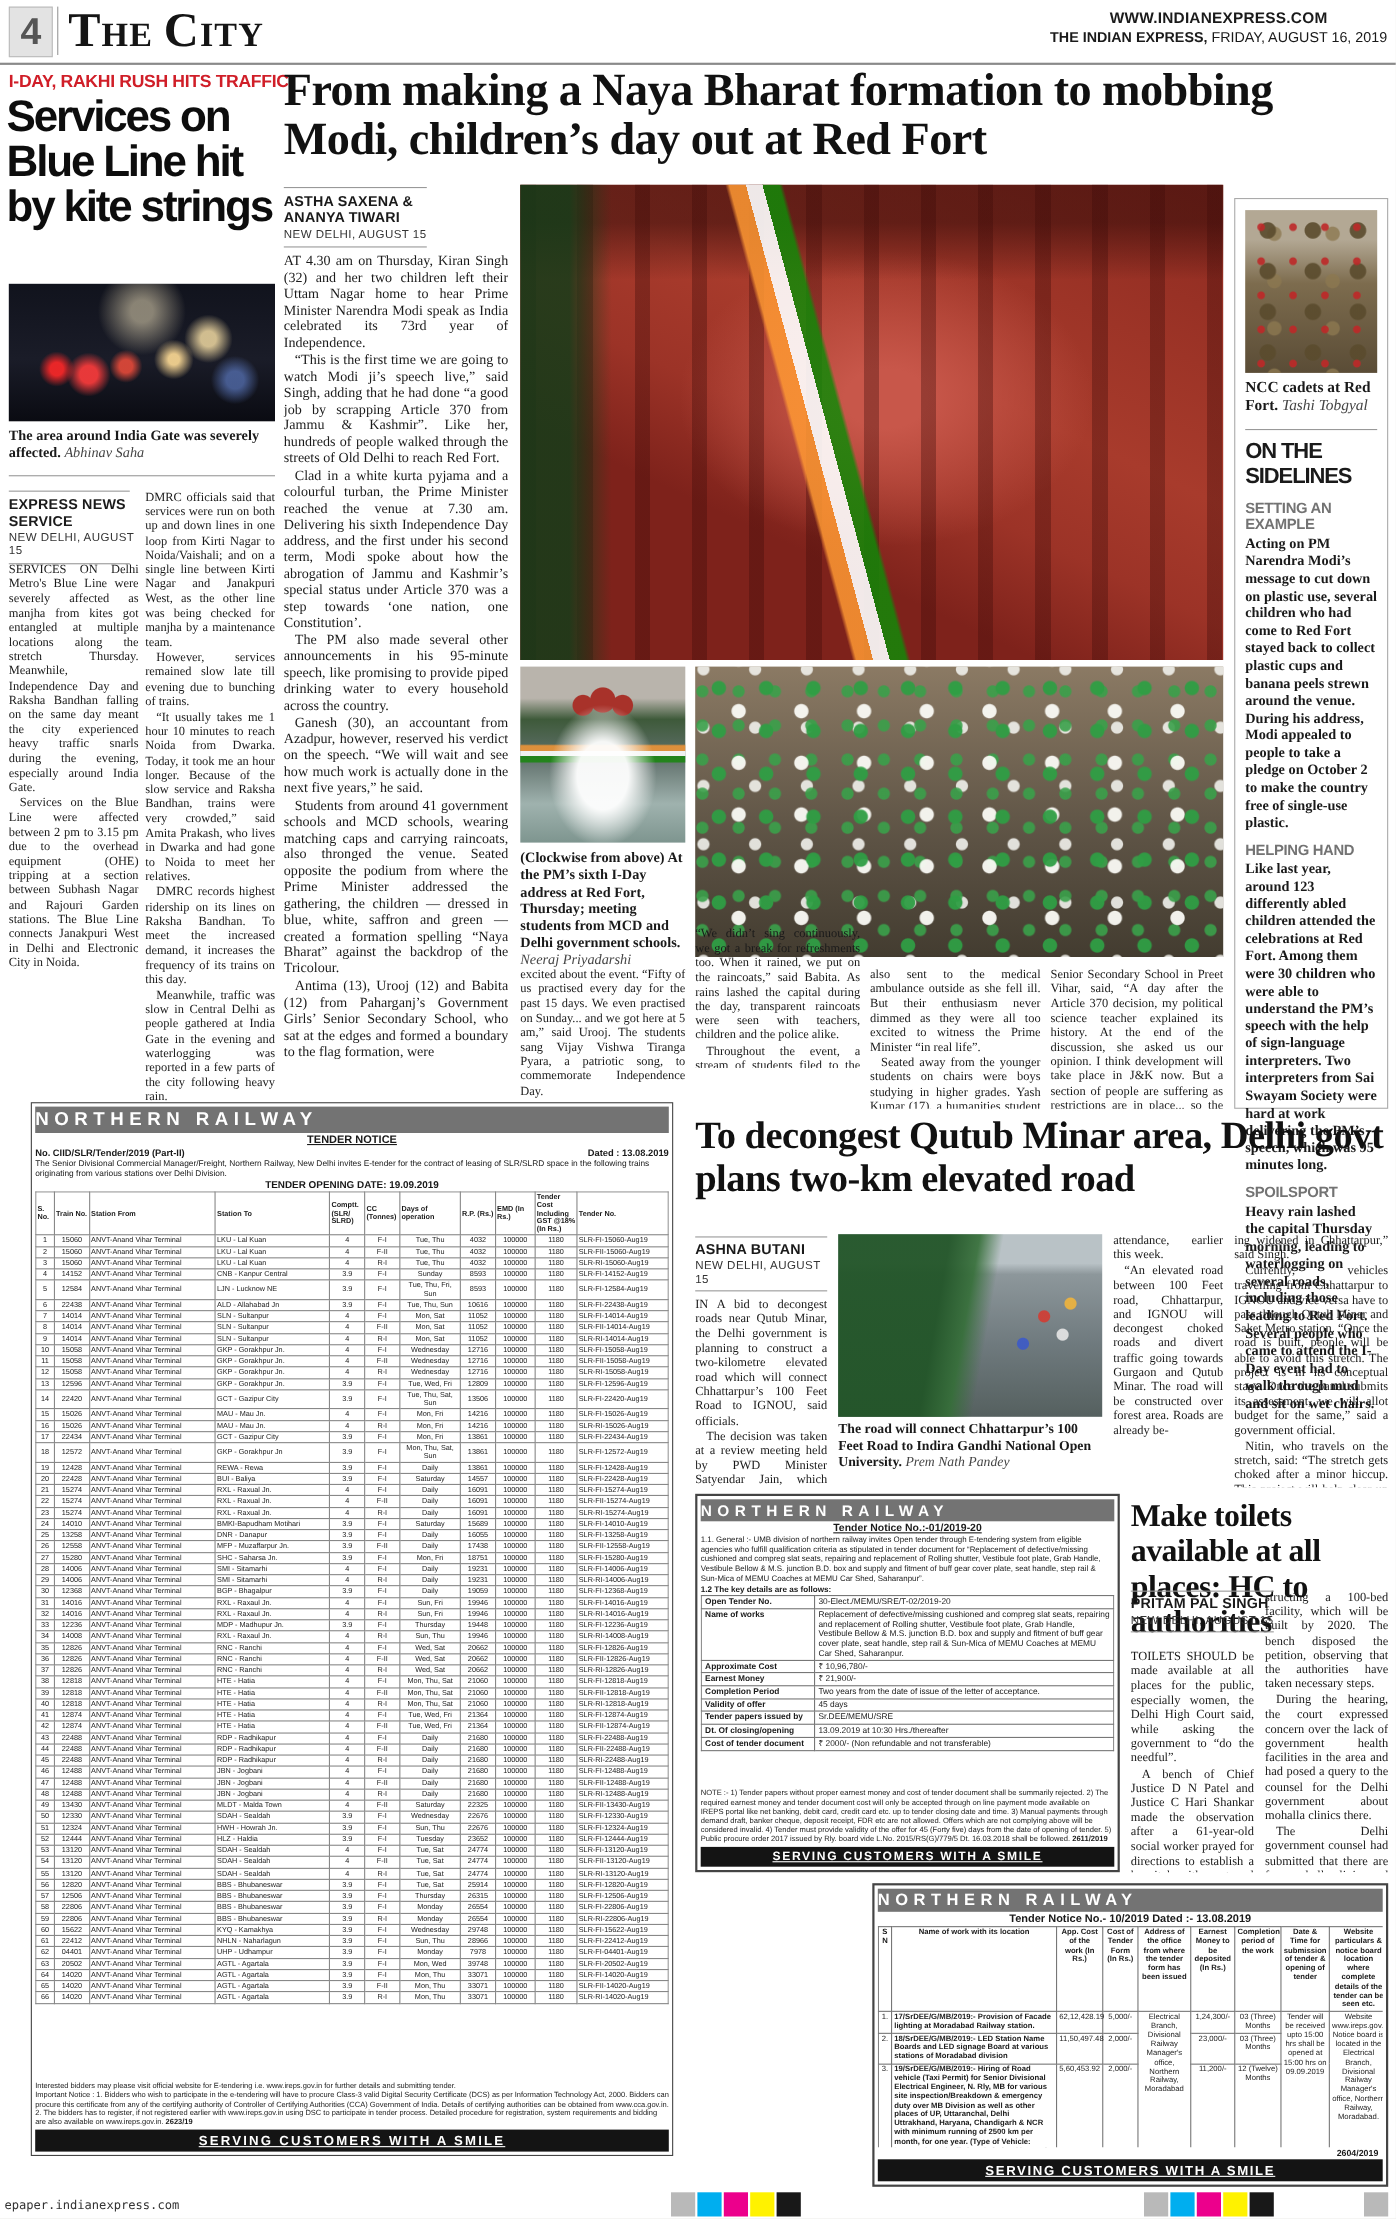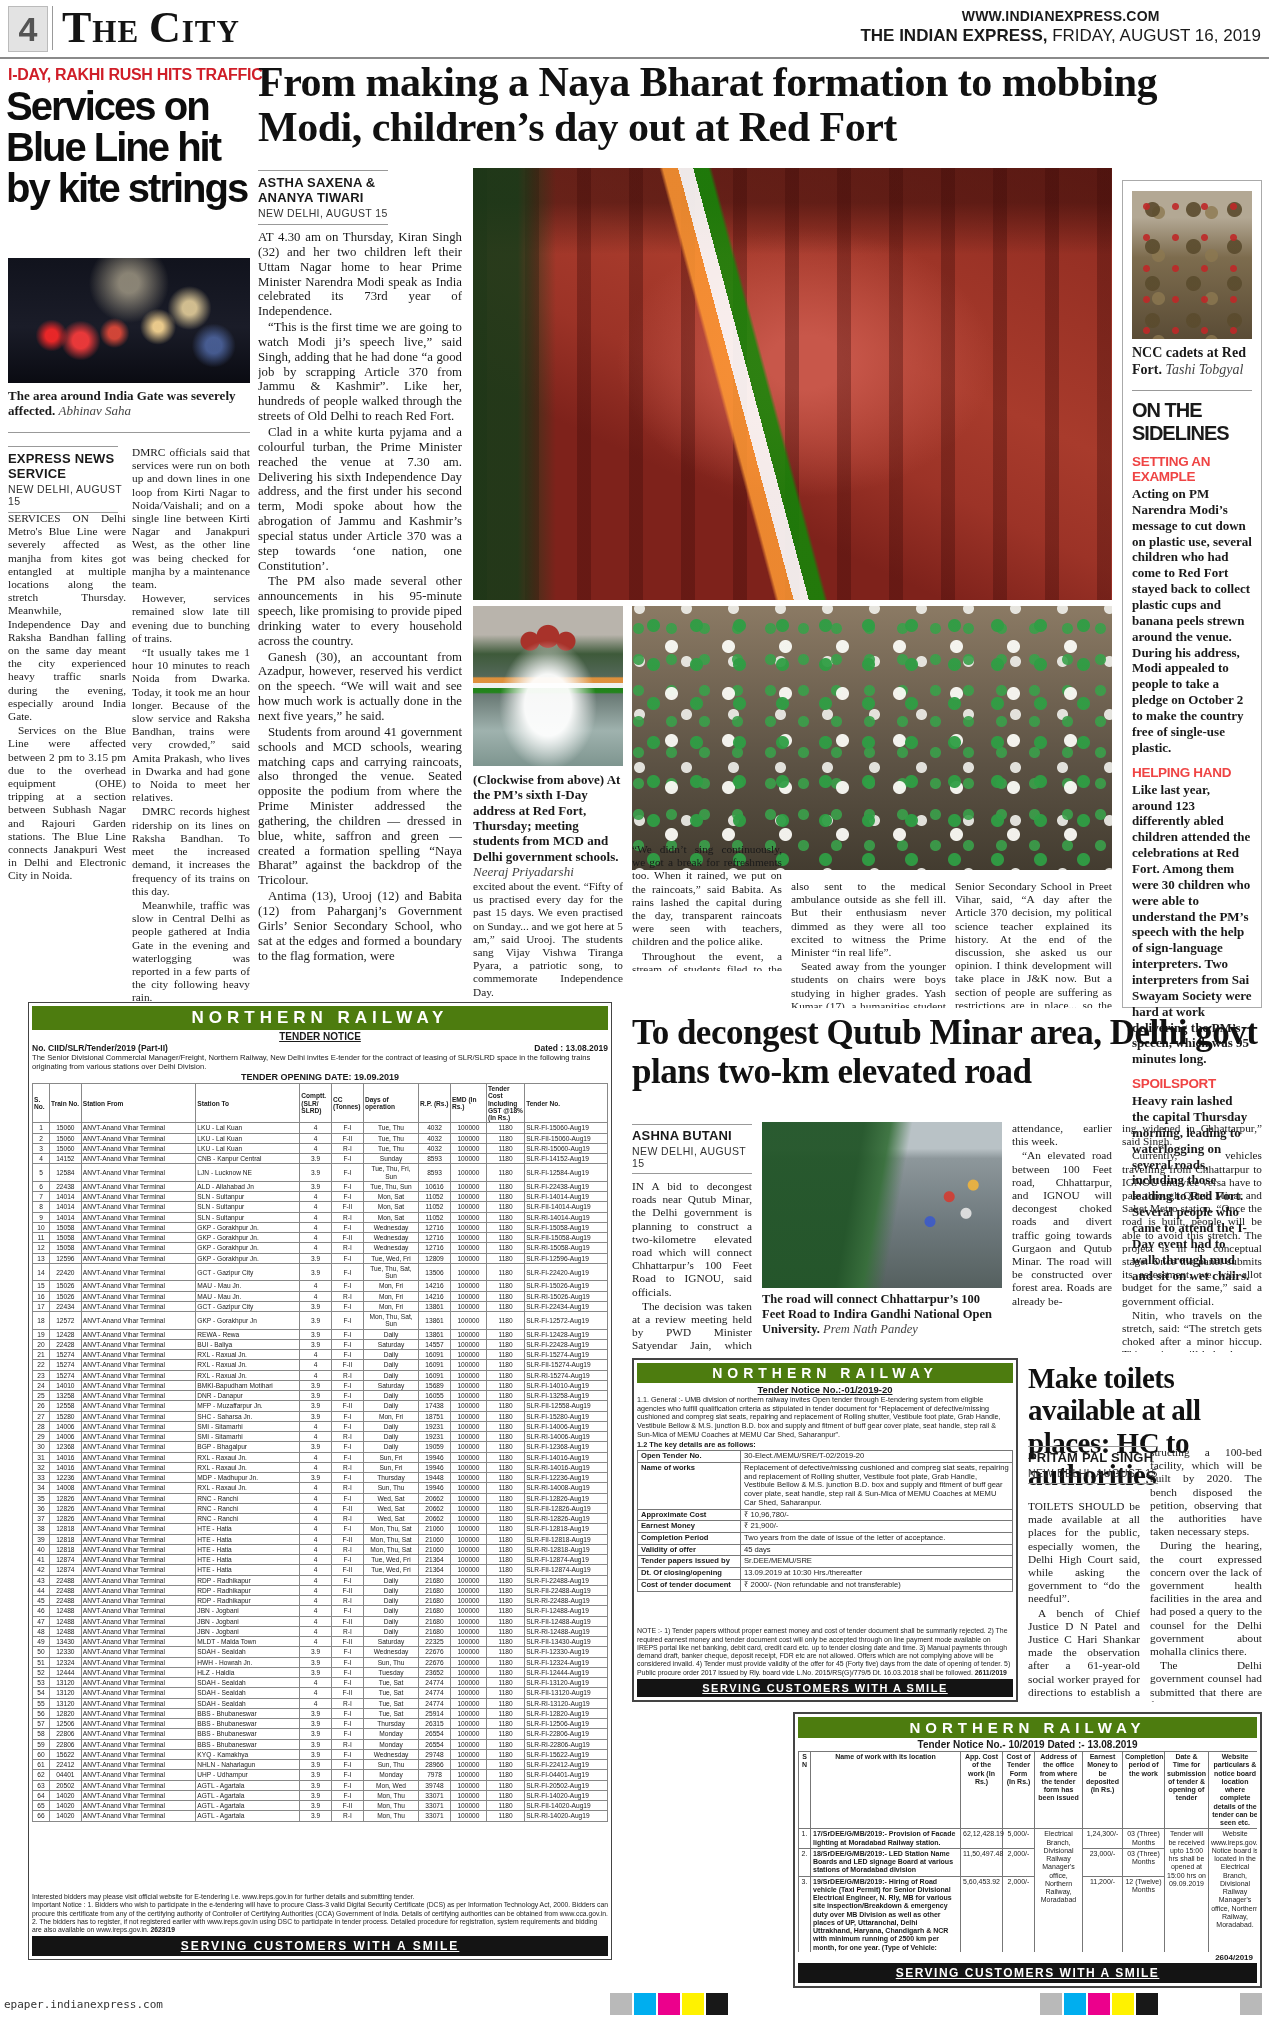--- a/index.html
+++ b/index.html
@@ -10,21 +10,21 @@
   .masthead-rule{position:absolute;left:0;top:57px;width:1269px;border-top:2px solid #8a8a8a;}
   .pageno{position:absolute;left:8px;top:6px;width:38px;height:44px;background:#e3e3e3;border:1px solid #bbb;
           font-family:"Liberation Sans",sans-serif;font-weight:bold;font-size:34px;color:#555;
           display:flex;align-items:center;justify-content:center;}
   .mast-divider{position:absolute;left:52px;top:6px;height:44px;border-left:1px solid #999;}
   .masthead{position:absolute;left:62px;top:2px;font-weight:bold;color:#141414;letter-spacing:1px;}
   .masthead .big{font-size:44px;}
   .masthead .small{font-size:31px;}
   .hdr-right{position:absolute;right:8px;top:8px;text-align:center;font-family:"Liberation Sans",sans-serif;}
   .hdr-url{font-weight:bold;font-size:14px;letter-spacing:.2px;}
-  .hdr-issue{font-size:17px;margin-top:2px;}
+  .hdr-issue{font-size:13px;margin-top:2px;}
   .hdr-issue b{font-weight:bold;}
   
   .kicker{font-family:"Liberation Sans",sans-serif;font-weight:bold;color:#d01e28;font-size:16px;letter-spacing:-.3px;}
   .hl-sans{font-family:"Liberation Sans",sans-serif;font-weight:bold;color:#0d0d0d;
            font-size:40px;line-height:1.02;letter-spacing:-2px;}
   .hl-serif{font-weight:bold;color:#111;letter-spacing:-.5px;}
   .byline{font-family:"Liberation Sans",sans-serif;font-weight:bold;font-size:13px;letter-spacing:.2px;}
   .dateline{font-family:"Liberation Sans",sans-serif;font-size:10.5px;color:#333;letter-spacing:.4px;margin-top:2px;}
   .rule{border-top:1px solid #999;}
   .bodycol{font-size:11.3px;line-height:1.17;text-align:justify;overflow:hidden;}
@@ -75,26 +75,26 @@
       radial-gradient(circle at 78% 45%, rgba(210,60,50,.9) 5px, rgba(0,0,0,0) 6px),
       radial-gradient(circle at 85% 55%, rgba(230,230,230,.9) 5px, rgba(0,0,0,0) 6px),
       radial-gradient(circle at 70% 60%, rgba(60,90,200,.9) 5px, rgba(0,0,0,0) 6px),
       radial-gradient(circle at 88% 38%, rgba(240,180,60,.9) 5px, rgba(0,0,0,0) 6px),
       linear-gradient(100deg, rgba(34,85,40,.95) 0 38%, rgba(52,110,55,.9) 48%, rgba(0,0,0,0) 56%),
       linear-gradient(180deg,#b9c2c6 0 16%, #8d979b 22%, #6f7a7e 60%, #55605f 100%);}
   
   .sidebox{position:absolute;left:1122px;top:180px;width:140px;height:828px;border:1px solid #aaa;
            padding:10px 9px;box-sizing:border-box;}
   .side-title{font-family:"Liberation Sans",sans-serif;font-weight:bold;font-size:20px;letter-spacing:-1px;margin:8px 0 6px;}
-  .side-head{font-family:"Liberation Sans",sans-serif;font-weight:bold;color:#ef4444;font-size:13.5px;letter-spacing:-.3px;margin:9px 0 2px;}
+  .side-head{font-family:"Liberation Sans",sans-serif;font-weight:bold;color:#737373;font-size:13.5px;letter-spacing:-.3px;margin:9px 0 2px;}
   .side-text{font-weight:bold;font-size:13px;line-height:1.22;}
   
   .tbox{border:1px solid #444;box-sizing:border-box;background:#fff;
         font-family:"Liberation Sans",sans-serif;overflow:hidden;display:flex;flex-direction:column;}
-  .nr-banner{background:#4d7c0f;color:#fff;font-weight:bold;text-align:center;
+  .nr-banner{background:#737373;color:#fff;font-weight:bold;
              letter-spacing:5px;font-family:"Liberation Sans",sans-serif;}
   .smile{background:#141414;color:#fff;font-weight:bold;text-align:center;letter-spacing:1.5px;
          font-family:"Liberation Sans",sans-serif;text-decoration:underline;}
   .slr-table{border-collapse:collapse;width:100%;table-layout:fixed;}
   .slr-table th,.slr-table td{border:1px solid #888;font-size:6.6px;line-height:1.1;padding:1px 1px;
       font-family:"Liberation Sans",sans-serif;overflow:hidden;}
   .slr-table th{font-weight:bold;text-align:left;}
   .slr-table td{text-align:center;}
   .slr-table td:nth-child(3),.slr-table td:nth-child(4),.slr-table td:nth-child(11){text-align:left;}
   .kv-table{border-collapse:collapse;width:100%;}

